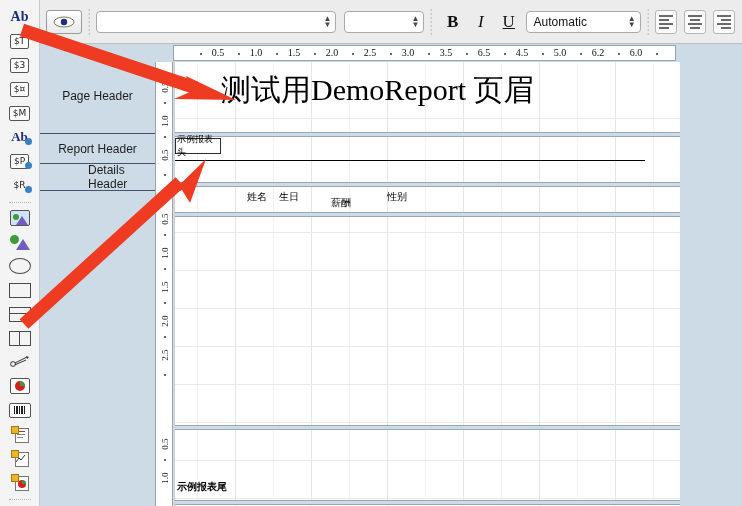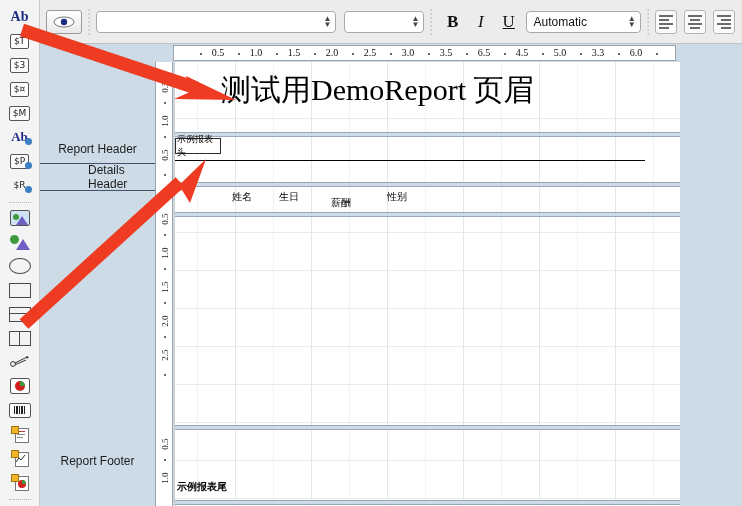--- a/index.html
+++ b/index.html
@@ -333,23 +333,23 @@
         <i style="width:100%"></i>
         <i style="width:70%;margin-left:auto;"></i>
     </div>
   </div>
 </div>
 
 <div id="designer">
 
   <div id="section-gutter">
     <div class="section-label" style="top:0px;height:15px;font-size:11px;border-bottom:none;">Top</div>
+    <div class="section-label" style="top:15px;height:75px;">Page Header</div>
     <div class="section-label" style="top:90px;height:30px;text-align:right;">Report Header</div>
     <div class="section-label" style="top:120px;height:27px;padding-left:48px;">Details Header</div>
-    <div class="section-label" style="top:371px;height:91px;border-bottom:none;">Report Footer</div>
   </div>
 
   <div id="v-ruler">
     <div class="vtick" style="top:38px;">0.5</div>
     <div class="vdot" style="top:58px;"></div>
     <div class="vtick" style="top:72px;">1.0</div>
     <div class="vdot" style="top:92px;"></div>
     <div class="vtick" style="top:106px;">0.5</div>
     <div class="vdot" style="top:130px;"></div>
     <div class="vtick" style="top:170px;">0.5</div>
@@ -383,21 +383,21 @@
       <span class="htick" style="left:234px;">3.0</span>
       <span class="hdot" style="left:254px;"></span>
       <span class="htick" style="left:272px;">3.5</span>
       <span class="hdot" style="left:292px;"></span>
       <span class="htick" style="left:310px;">6.5</span>
       <span class="hdot" style="left:330px;"></span>
       <span class="htick" style="left:348px;">4.5</span>
       <span class="hdot" style="left:368px;"></span>
       <span class="htick" style="left:386px;">5.0</span>
       <span class="hdot" style="left:406px;"></span>
-      <span class="htick" style="left:424px;">3.3</span>
+      <span class="htick" style="left:424px;">6.2</span>
       <span class="hdot" style="left:444px;"></span>
       <span class="htick" style="left:462px;">6.0</span>
       <span class="hdot" style="left:482px;"></span>
     </div>
   </div>
 
   <div id="canvas">
 
     <div class="gridline-v minor" style="left:22px;"></div>
     <div class="gridline-v" style="left:60px;"></div>
@@ -428,21 +428,21 @@
     <div class="band-sep" style="top:70px;"></div>
 
     <div style="position:absolute;left:0;top:76px;width:506px;height:42px;">
       <div class="rh-box">示例报表头</div>
       <div class="rule-line" style="left:0;top:22px;width:470px;"></div>
     </div>
 
     <div class="band-sep" style="top:120px;"></div>
 
     <div style="position:absolute;left:0;top:126px;width:506px;height:21px;">
-      <span class="field col-head" style="left:57px;top:2px;text-align:right;">姓名</span>
+      <span class="field col-head" style="left:72px;top:2px;text-align:right;">姓名</span>
       <span class="field col-head" style="left:104px;top:2px;">生日</span>
       <span class="field col-head" style="left:156px;top:8px;">薪酬</span>
       <span class="field col-head" style="left:212px;top:2px;">性别</span>
     </div>
 
     <div class="band-sep" style="top:150px;"></div>
 
 
     <div class="band-sep" style="top:363px;"></div>
 

